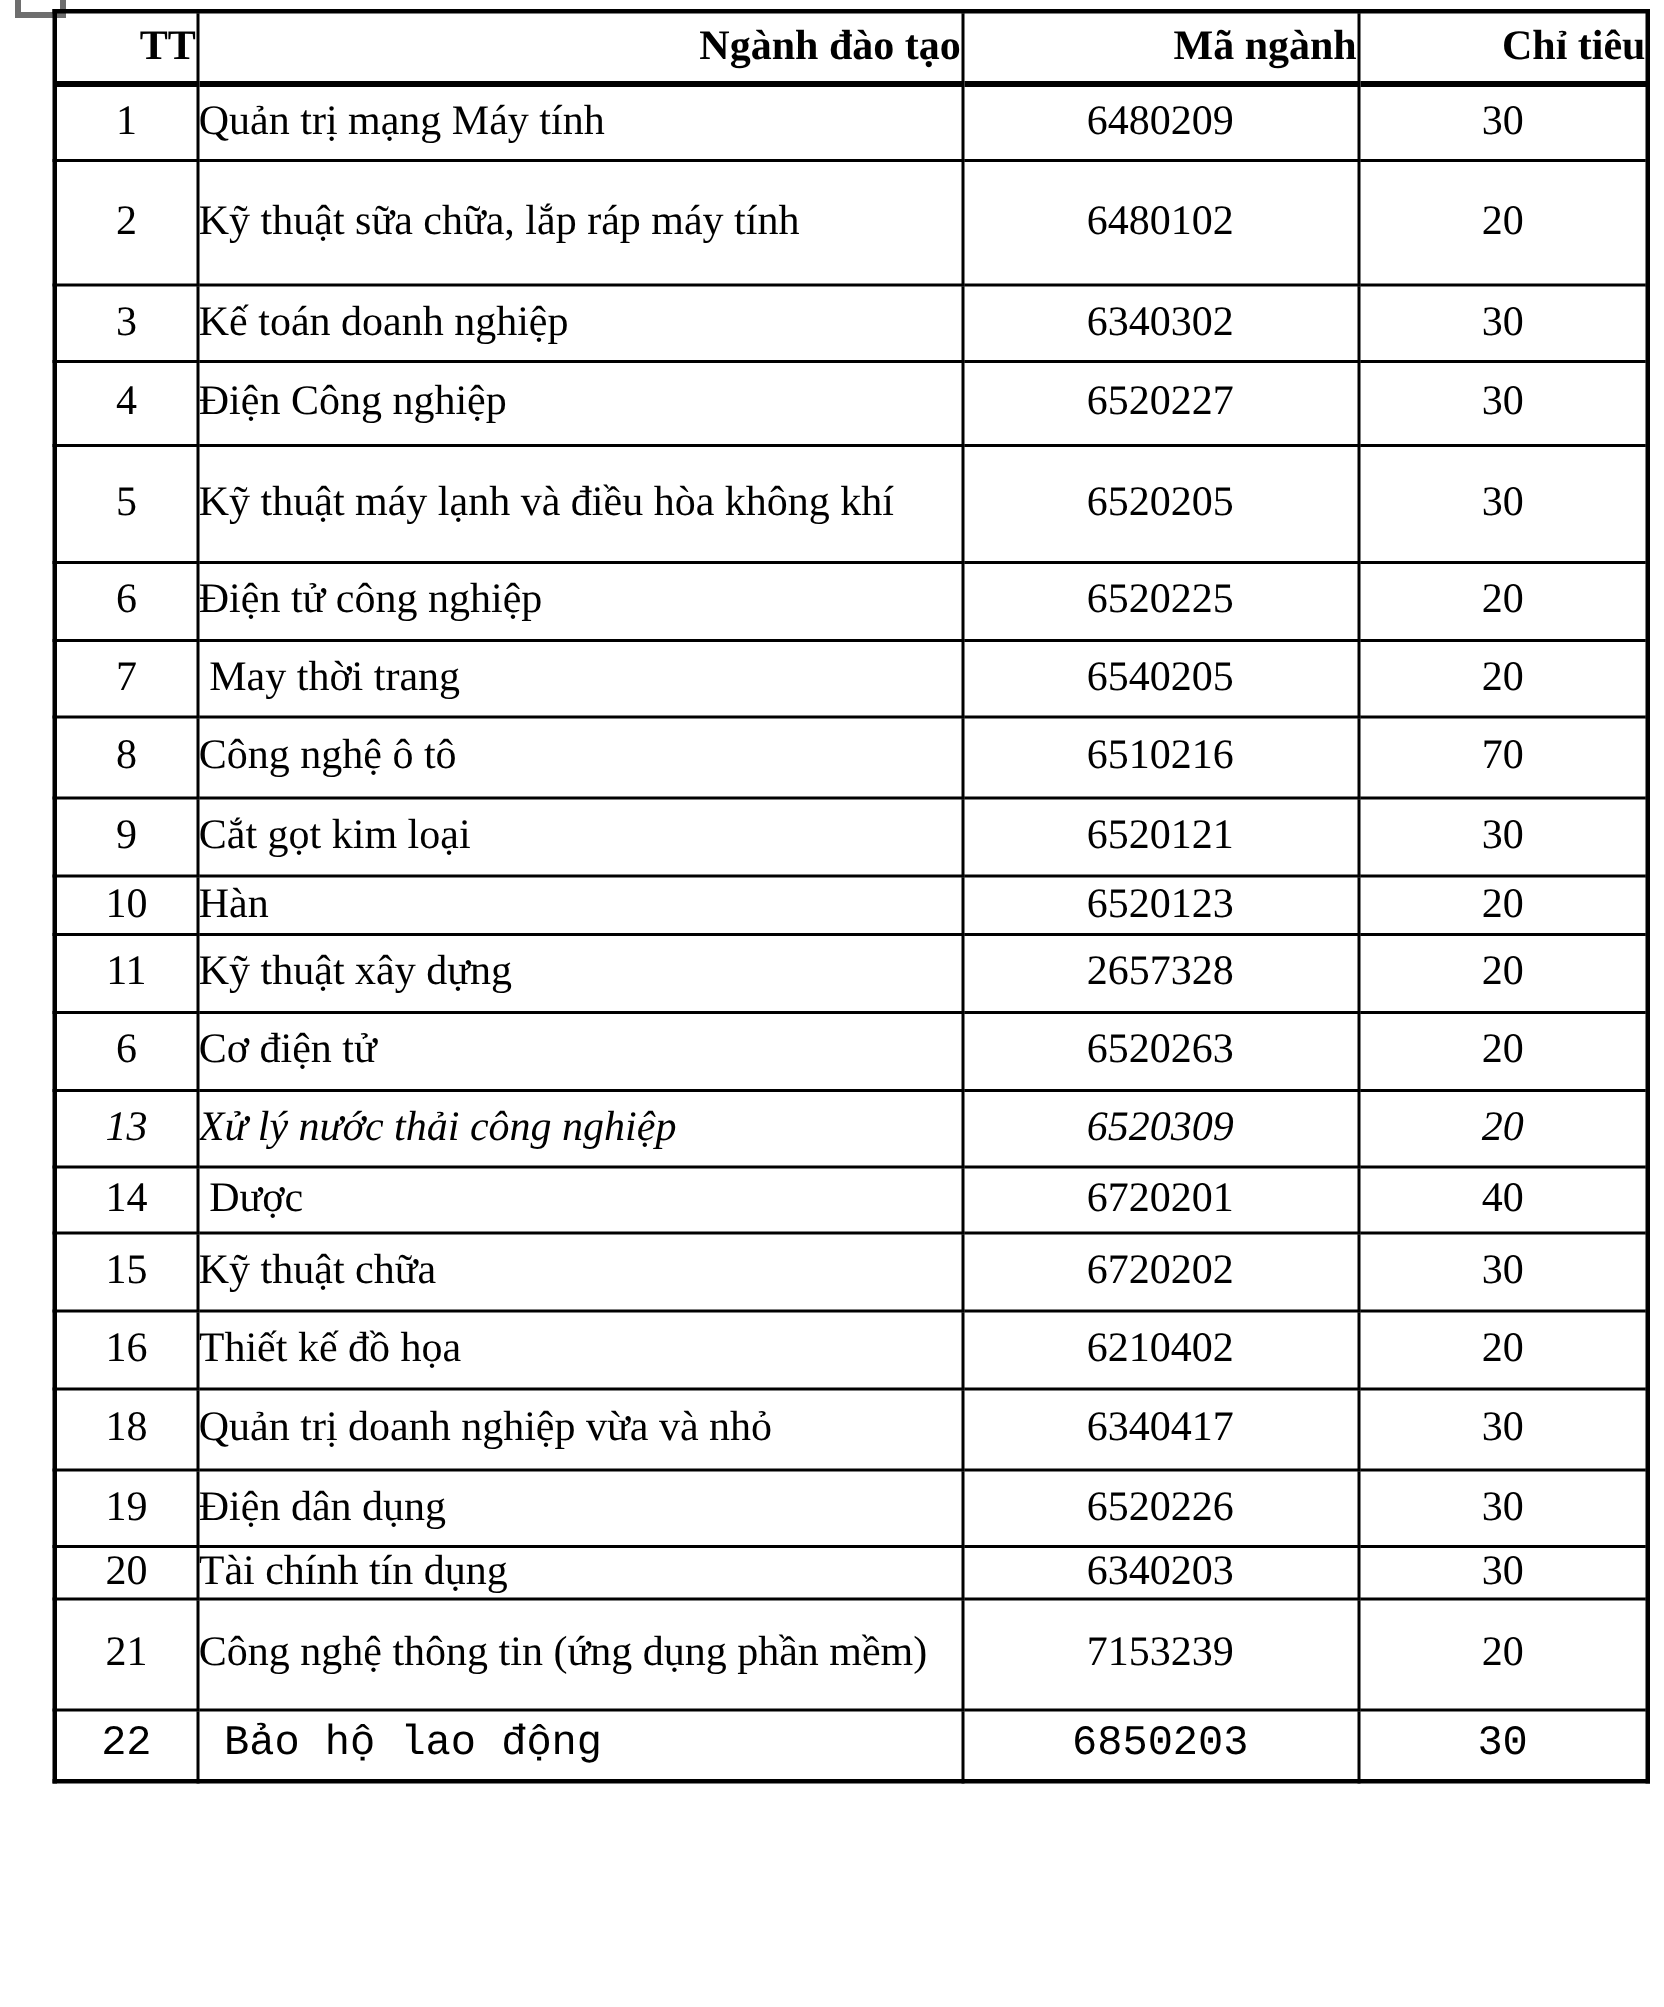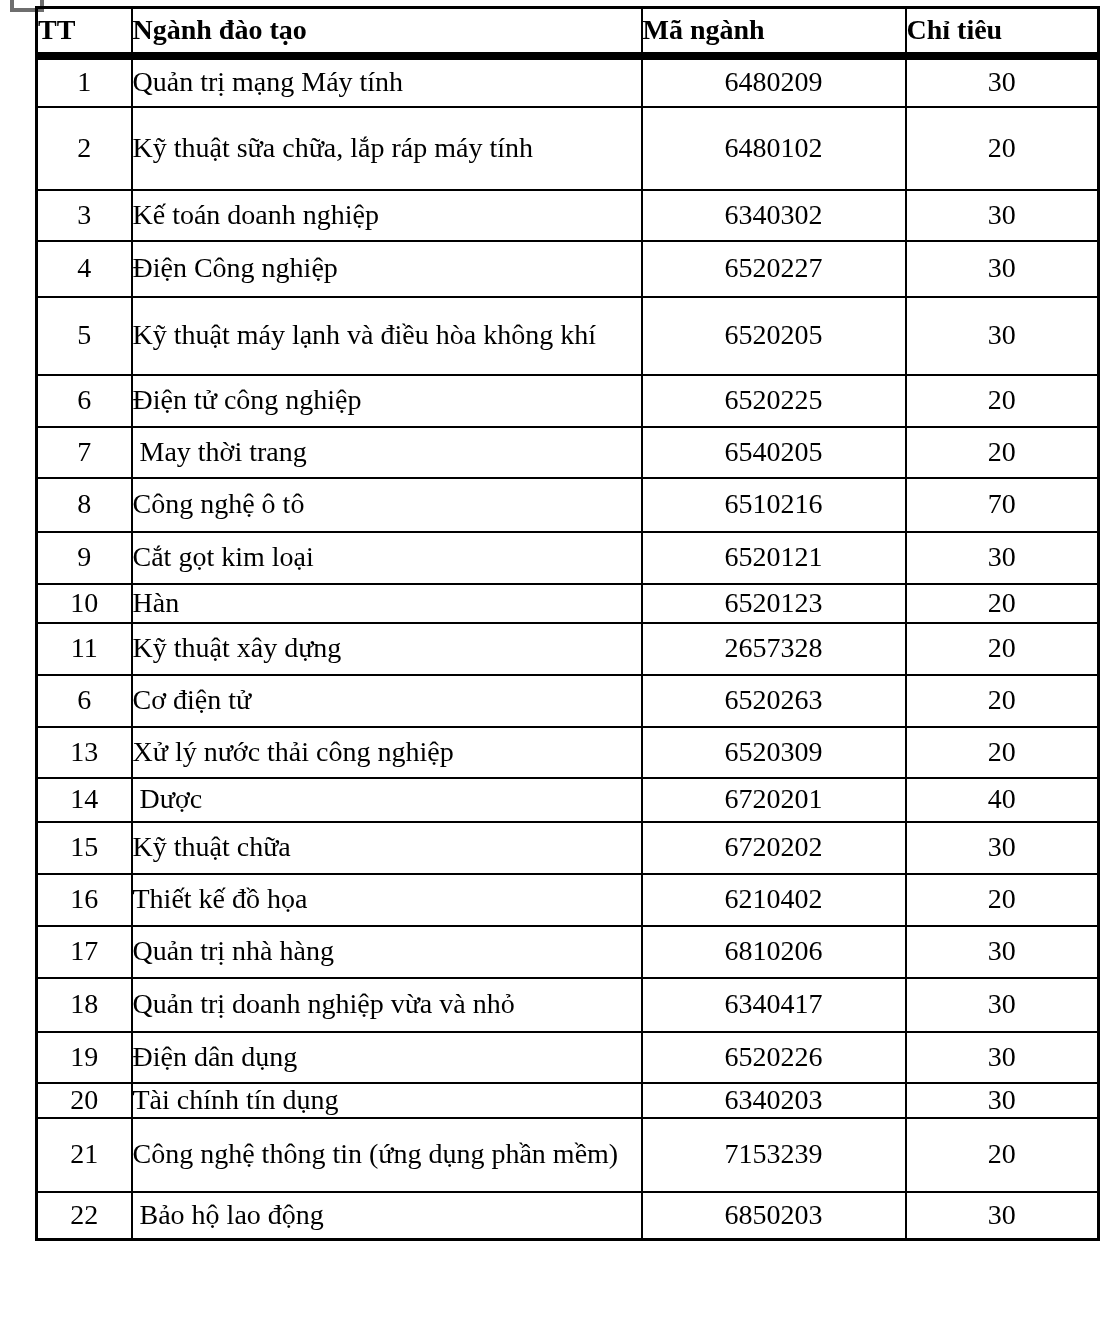--- a/index.html
+++ b/index.html
@@ -37,22 +37,22 @@
   table.doc-table td {
     border: 2px solid #000000;
     vertical-align: middle;
     font-size: 28px;
     line-height: 1.15;
     padding: 0;
     overflow: hidden;
   }
   table.doc-table thead th {
     font-weight: bold;
-    text-align: left;
-    border-bottom: 8px solid #000000;
+    text-align: right;
+    border-bottom: 4px solid #000000;
   }
   td.col-tt, td.col-ma, td.col-chitieu {
     text-align: center;
   }
   td.col-nganh {
     text-align: left;
     padding-left: 13px;
     white-space: pre-wrap;
   }
 </style>
@@ -144,21 +144,21 @@
           <td class="col-nganh">Kỹ thuật xây dựng</td>
           <td class="col-ma">2657328</td>
           <td class="col-chitieu">20</td>
         </tr>
         <tr style="height: 52px;">
           <td class="col-tt">6</td>
           <td class="col-nganh">Cơ điện tử</td>
           <td class="col-ma">6520263</td>
           <td class="col-chitieu">20</td>
         </tr>
-        <tr style="height: 51px;">
+        <tr style="height: 51px; font-style: italic;">
           <td class="col-tt">13</td>
           <td class="col-nganh">Xử lý nước thải công nghiệp</td>
           <td class="col-ma">6520309</td>
           <td class="col-chitieu">20</td>
         </tr>
         <tr style="height: 44px;">
           <td class="col-tt">14</td>
           <td class="col-nganh"> Dược</td>
           <td class="col-ma">6720201</td>
           <td class="col-chitieu">40</td>
@@ -168,26 +168,20 @@
           <td class="col-nganh">Kỹ thuật chữa</td>
           <td class="col-ma">6720202</td>
           <td class="col-chitieu">30</td>
         </tr>
         <tr style="height: 52px;">
           <td class="col-tt">16</td>
           <td class="col-nganh">Thiết kế đồ họa</td>
           <td class="col-ma">6210402</td>
           <td class="col-chitieu">20</td>
         </tr>
-        <tr style="height: 52px;">
-          <td class="col-tt">17</td>
-          <td class="col-nganh">Quản trị nhà hàng</td>
-          <td class="col-ma">6810206</td>
-          <td class="col-chitieu">30</td>
-        </tr>
         <tr style="height: 54px;">
           <td class="col-tt">18</td>
           <td class="col-nganh">Quản trị doanh nghiệp vừa và nhỏ</td>
           <td class="col-ma">6340417</td>
           <td class="col-chitieu">30</td>
         </tr>
         <tr style="height: 51px;">
           <td class="col-tt">19</td>
           <td class="col-nganh">Điện dân dụng</td>
           <td class="col-ma">6520226</td>
@@ -198,21 +192,21 @@
           <td class="col-nganh">Tài chính tín dụng</td>
           <td class="col-ma">6340203</td>
           <td class="col-chitieu">30</td>
         </tr>
         <tr style="height: 74px;">
           <td class="col-tt">21</td>
           <td class="col-nganh">Công nghệ thông tin (ứng dụng phần mềm)</td>
           <td class="col-ma">7153239</td>
           <td class="col-chitieu">20</td>
         </tr>
-        <tr style="height: 48px;">
+        <tr style="height: 48px; font-family: Liberation Mono, monospace;">
           <td class="col-tt">22</td>
           <td class="col-nganh"> Bảo hộ lao động</td>
           <td class="col-ma">6850203</td>
           <td class="col-chitieu">30</td>
         </tr>
       </tbody>
   </table>
 
 </div>
 

